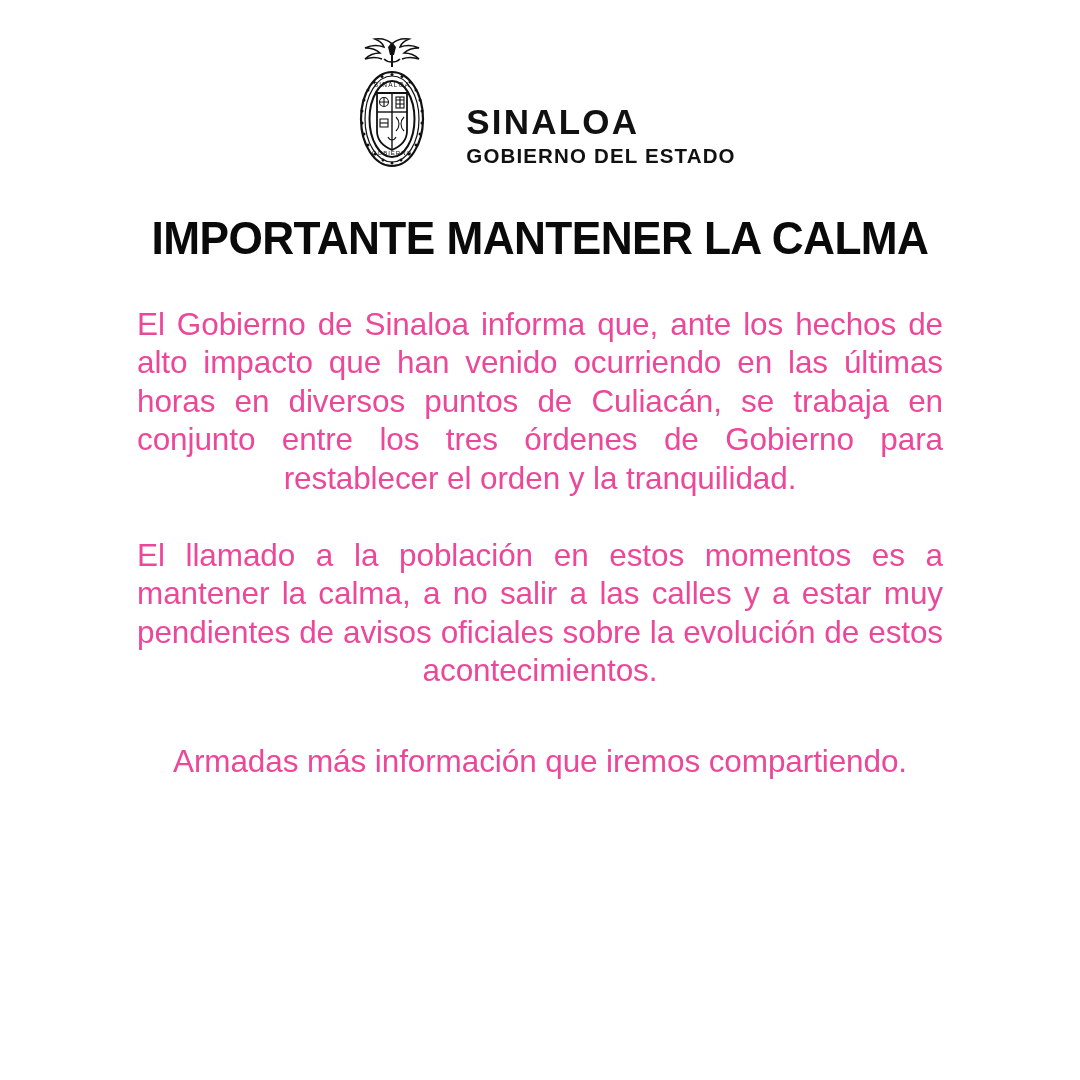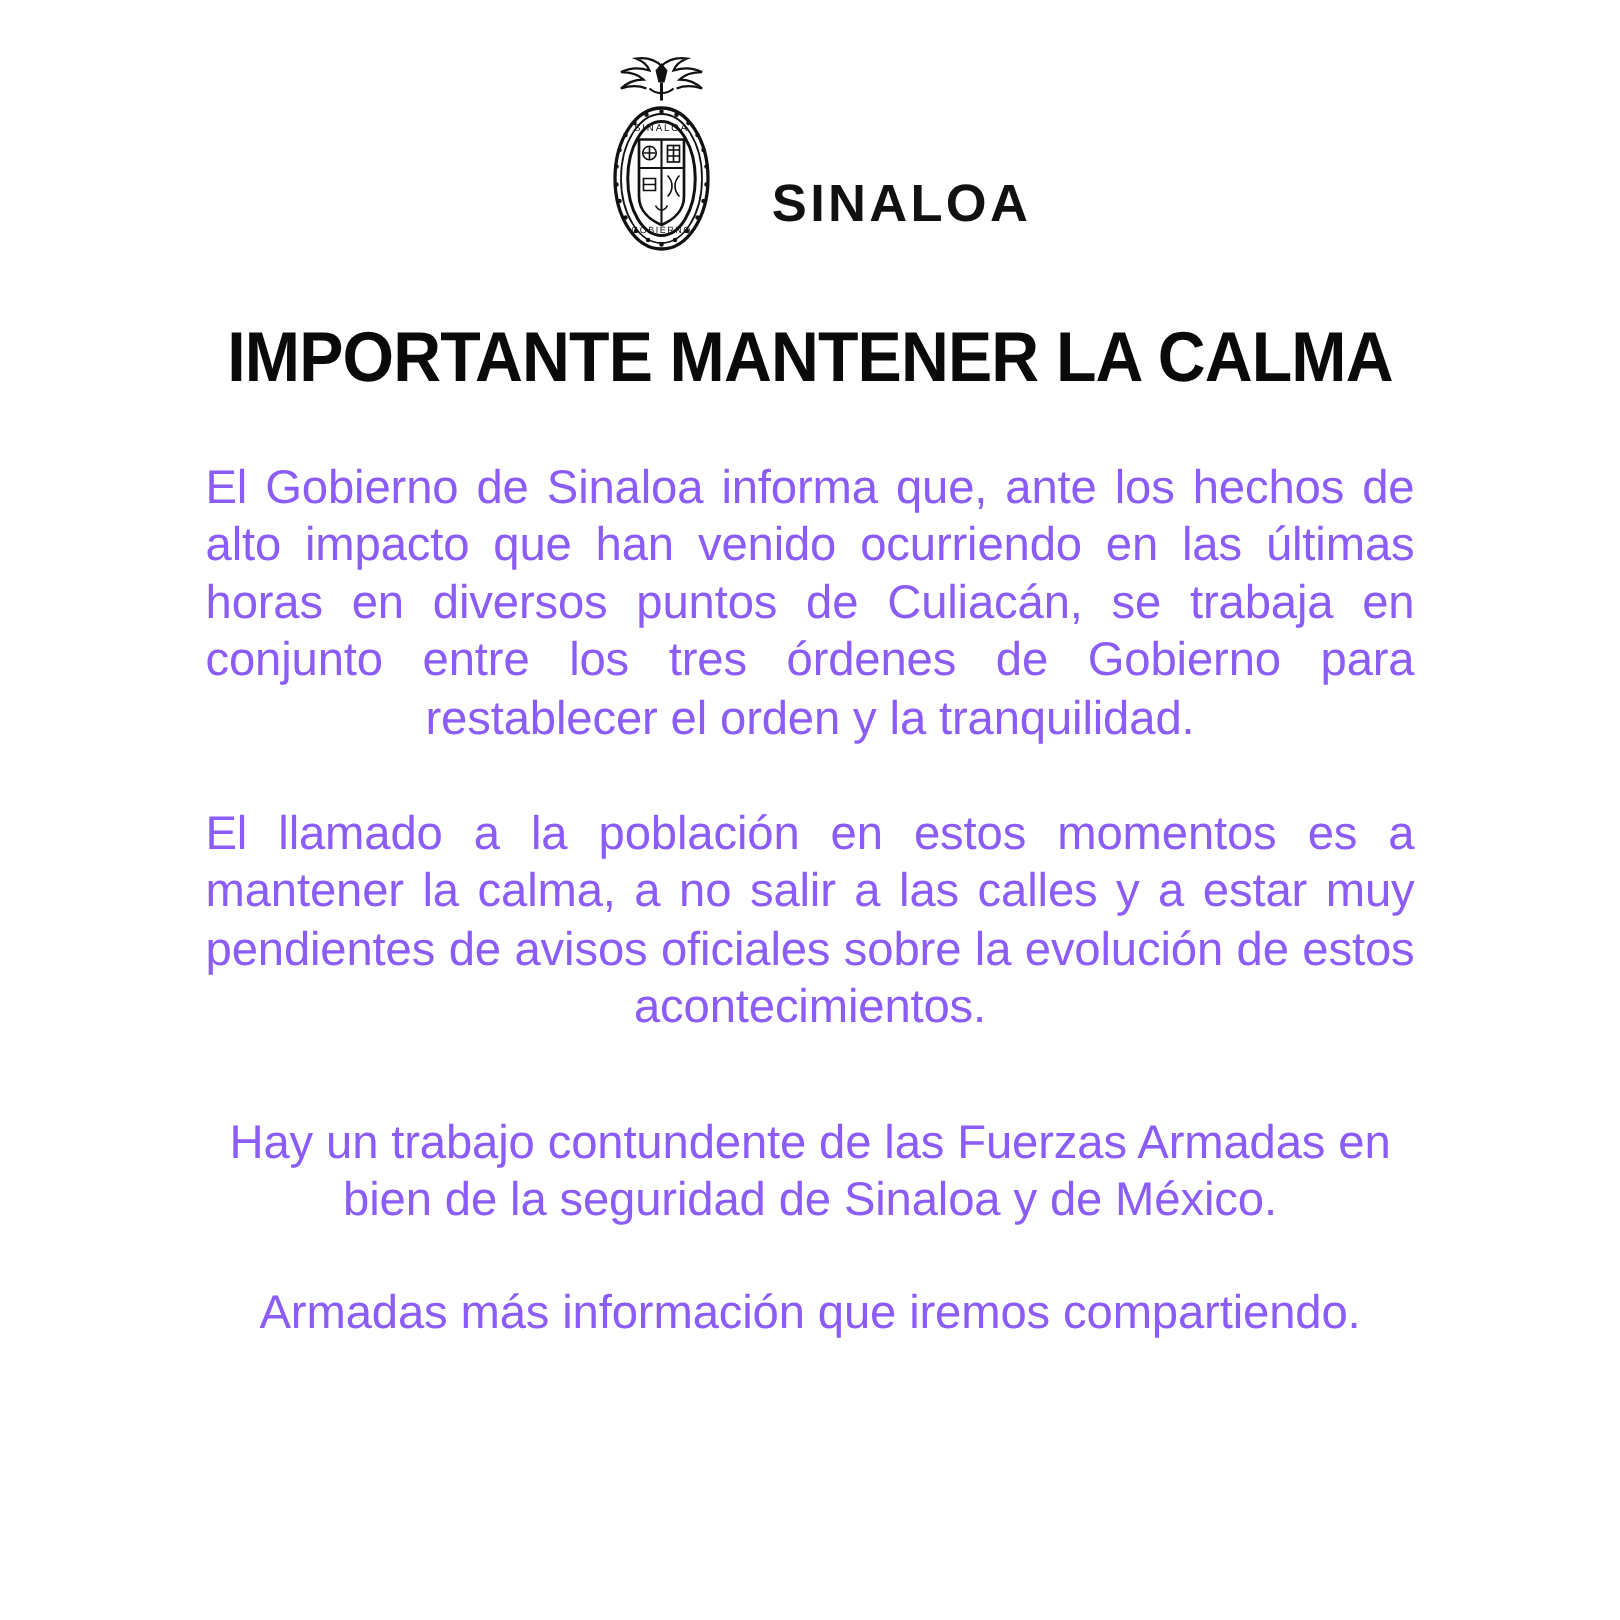--- a/index.html
+++ b/index.html
@@ -78,21 +78,21 @@
 
   
   .body-copy {
     width: 806px;
     margin: 42px auto 0 auto;
   }
 
   .para {
     font-size: 31.5px;
     line-height: 1.22;
-    color: #8b5cf6;
+    color: #ec4899;
     margin: 0 0 39px 0;
     letter-spacing: -0.1px;
   }
 
   .para.justify {
     text-align: justify;
     text-align-last: center;
   }
 
   .para.center {
@@ -169,25 +169,25 @@
             <path d="M36 90 L44 90"></path>
             <path d="M52 84 C56 88 56 94 52 98 M60 84 C56 88 56 94 60 98"></path>
             <path d="M44 104 C46 108 50 108 52 104"></path>
           </g>
         </g>
       </svg>
     </span>
 
     <div class="brand-text">
       <div class="brand-name">SINALOA</div>
+      <div class="brand-sub">GOBIERNO DEL ESTADO</div>
     </div>
   </div>
 
   <h1 class="headline">IMPORTANTE MANTENER LA CALMA</h1>
 
   <div class="body-copy">
     <p class="para justify p-spacer-1">El Gobierno de Sinaloa informa que, ante los hechos de alto impacto que han venido ocurriendo en las últimas horas en diversos puntos de Culiacán, se trabaja en conjunto entre los tres órdenes de Gobierno para restablecer el orden y la tranquilidad.</p>
     <p class="para justify p-spacer-2">El llamado a la población en estos momentos es a mantener la calma, a no salir a las calles y a estar muy pendientes de avisos oficiales sobre la evolución de estos acontecimientos.</p>
-    <p class="para center p-spacer-3">Hay un trabajo contundente de las Fuerzas Armadas en bien de la seguridad de Sinaloa y de México.</p>
     <p class="para center">Armadas más información que iremos compartiendo.</p>
   </div>
 
 </div>
 
 </body></html>

